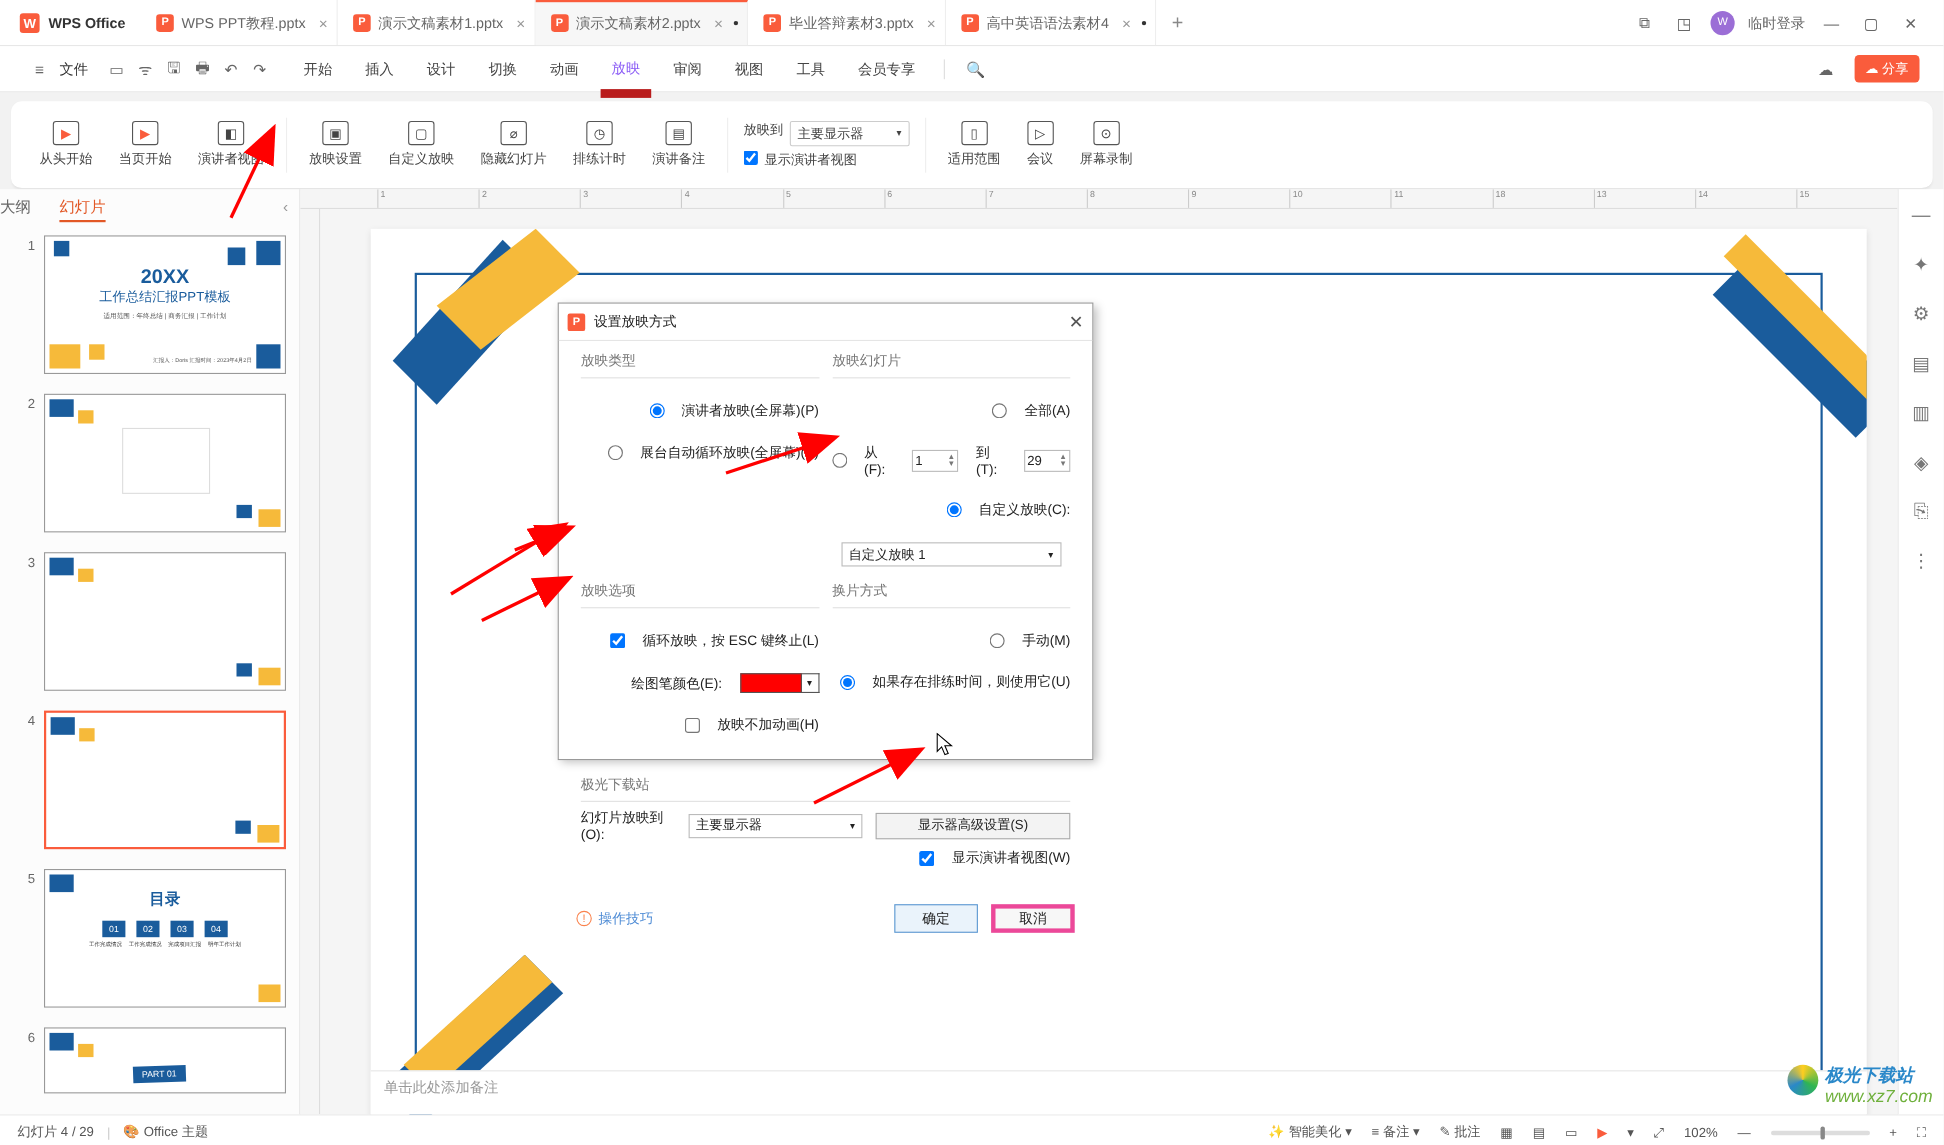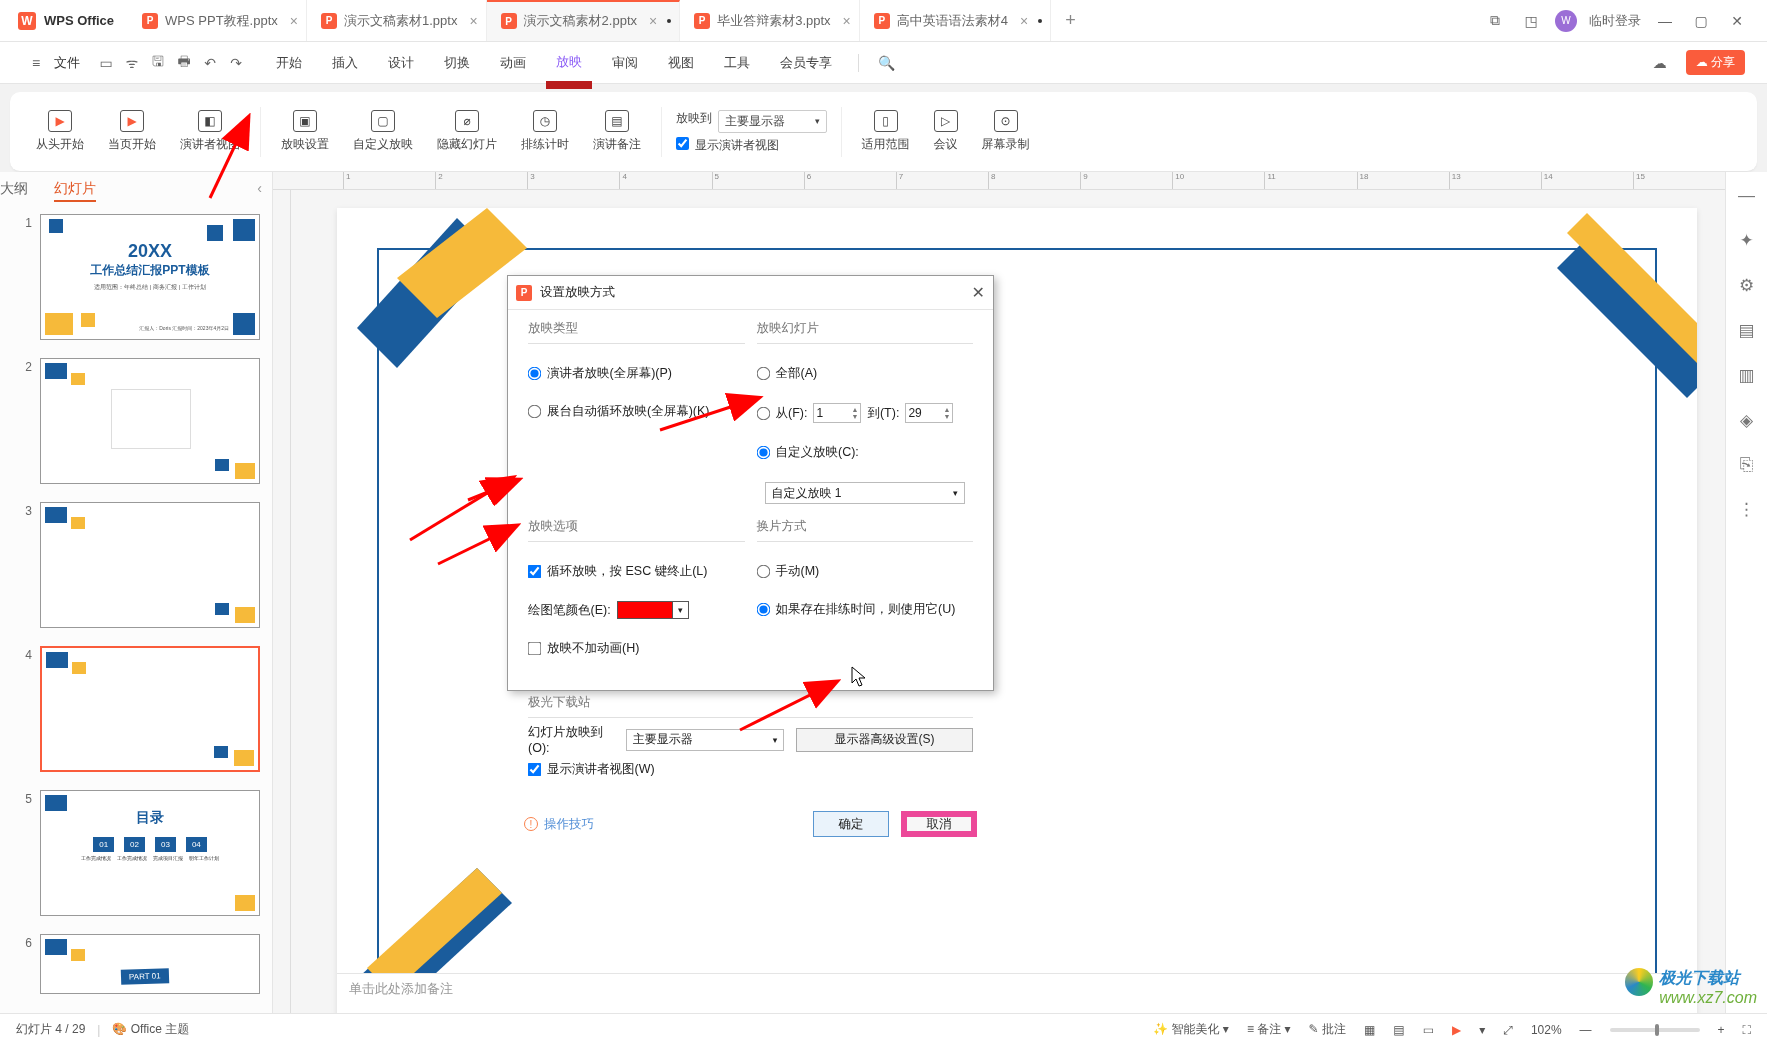--- a/index.html
+++ b/index.html
@@ -66,32 +66,32 @@
   
   
   .dialog { position: absolute; left: 507px; top: 275px; width: 487px; height: 416px; background: #fff; border: 1px solid #999; box-shadow: 3px 3px 8px rgba(0,0,0,0.25); font-size: 12.5px; color: #222; }
   .dlg-title { height: 34px; display: flex; align-items: center; padding: 0 8px; border-bottom: 1px solid #e5e5e5; }
   .dlg-title .p-icon { width: 16px; height: 16px; background: #fa5c3c; border-radius: 2px; margin-right: 8px; display: flex; align-items: center; justify-content: center; color: #fff; font-size: 10px; font-weight: bold; }
   .dlg-close { margin-left: auto; font-size: 16px; color: #555; }
   .dlg-body { display: flex; flex-wrap: wrap; padding: 6px 14px 0 14px; }
   .dlg-col { width: 50%; padding: 0 6px 4px 6px; }
   .dlg-group-title { color: #777; font-size: 12.5px; margin: 4px 0 6px 0; }
   .dlg-hr { border-top: 1px solid #e0e0e0; margin: 2px 0 6px 0; }
-  .radio, .check { display: flex; align-items: center; gap: 6px; margin: 21px 0; font-size: 12.5px; }
+  .radio, .check { display: flex; align-items: center; gap: 16px; margin: 21px 0; font-size: 12.5px; justify-content: flex-end; }
   .radio input, .check input { transform: scale(1.05); }
   .num-field { width: 48px; height: 20px; border: 1px solid #bbb; display: inline-flex; align-items: center; justify-content: space-between; padding: 0 2px; font-size: 12px; }
   .spin { display: flex; flex-direction: column; font-size: 7px; line-height: 7px; color: #777; }
   .combo { height: 22px; border: 1px solid #bbb; display: flex; align-items: center; justify-content: space-between; padding: 0 6px; font-size: 12px; }
   .color-field { display: inline-flex; align-items: center; }
   .color-swatch { width: 56px; height: 18px; background: #ff0000; border: 1px solid #555; }
   .color-drop { width: 16px; height: 18px; border: 1px solid #555; border-left: none; display: flex; align-items: center; justify-content: center; font-size: 9px; }
   .dlg-btnrow { display: flex; align-items: center; gap: 12px; padding: 12px 16px; }
   .dlg-hint { color: #4d8bd5; display: flex; align-items: center; gap: 6px; }
   .dlg-compat { margin-right: auto; display: flex; align-items: center; gap: 6px; color: #777; }
-  .dlg-btn { width: 76px; height: 26px; border: 6px solid #ec4899; background: #f7f7f7; display: flex; align-items: center; justify-content: center; font-size: 12.5px; }
+  .dlg-btn { width: 76px; height: 26px; border: 4px solid #ec4899; background: #f7f7f7; display: flex; align-items: center; justify-content: center; font-size: 12.5px; }
   .dlg-btn.primary { border: 1px solid #5a97d1; background: #eaf3fb; }
   .mon-btn { width: 186px; height: 24px; border: 1px solid #aaa; background: #f3f3f3; display: flex; align-items: center; justify-content: center; font-size: 12px; margin-left: 6px; }
   
   
   .arrow-svg { position: absolute; pointer-events: none; }
 
   
   .watermark { position: absolute; right: 10px; bottom: 34px; font-size: 16px; color: #2a88c9; font-style: italic; display: flex; gap: 6px; }
   .watermark .wm-logo { width: 28px; height: 28px; background: conic-gradient(#ffce1f, #2fb551, #2a88c9, #ffce1f); border-radius: 50%; }
   .watermark .sub { font-size: 16px; color: #6fb03c; letter-spacing: 0; }
@@ -262,21 +262,21 @@
       <div class="thumb-row">
         <div class="thumb-num">1</div>
         <div class="thumb">
           <span class="bl-box" style="top:4px;right:4px;width:22px;height:22px"></span>
           <span class="bl-box" style="top:10px;right:36px;width:16px;height:16px"></span>
           <span class="bl-box" style="top:4px;left:8px;width:14px;height:14px"></span>
           <span class="yb-box" style="bottom:4px;left:4px;width:28px;height:22px"></span>
           <span class="yb-box" style="bottom:12px;left:40px;width:14px;height:14px"></span>
           <span class="bl-box" style="bottom:4px;right:4px;width:22px;height:22px"></span>
           <div style="text-align:center;padding-top:26px;font-weight:bold;color:#1a5c9c;font-size:18px">20XX</div>
-          <div style="text-align:center;color:#1a5c9c;font-weight:700;font-size:12px">工作总结汇报PPT模板</div>
+          <div style="text-align:center;color:#1a5c9c;font-weight:400;font-size:12px">工作总结汇报PPT模板</div>
           <div style="text-align:center;color:#555;font-size:6px;margin-top:4px">适用范围：年终总结 | 商务汇报 | 工作计划</div>
           <div style="text-align:center;color:#555;font-size:5px;position:absolute;bottom:8px;right:30px">汇报人：Doris 汇报时间：2023年4月2日</div>
         </div>
       </div>
 
       <div class="thumb-row">
         <div class="thumb-num">2</div>
         <div class="thumb">
           <span class="bl-box" style="top:4px;left:4px;width:22px;height:16px"></span>
           <span class="yb-box" style="top:14px;left:30px;width:14px;height:12px"></span>

